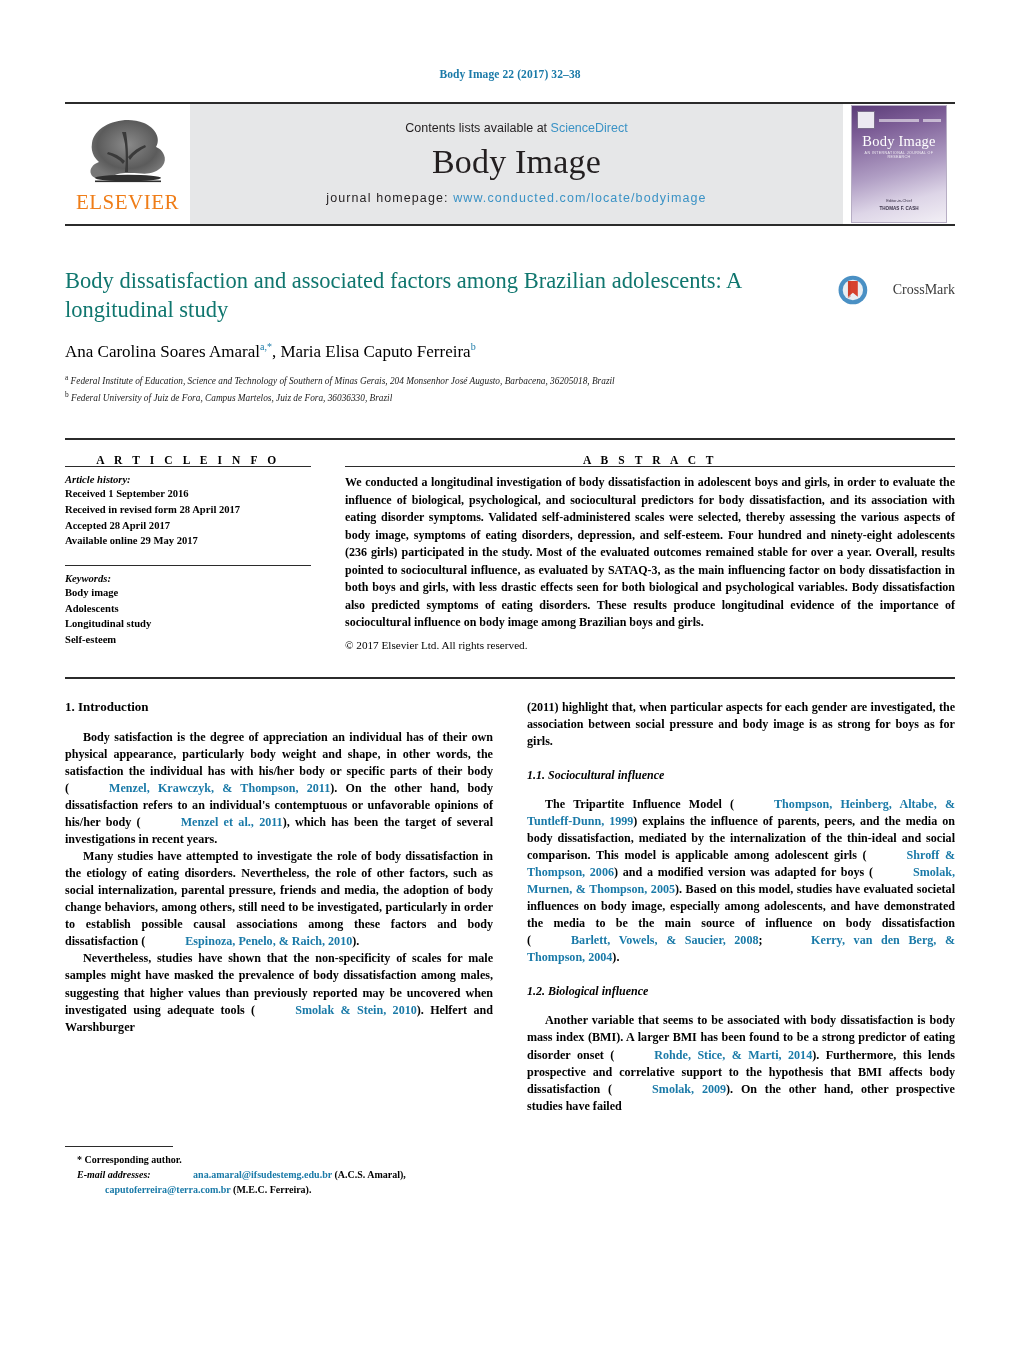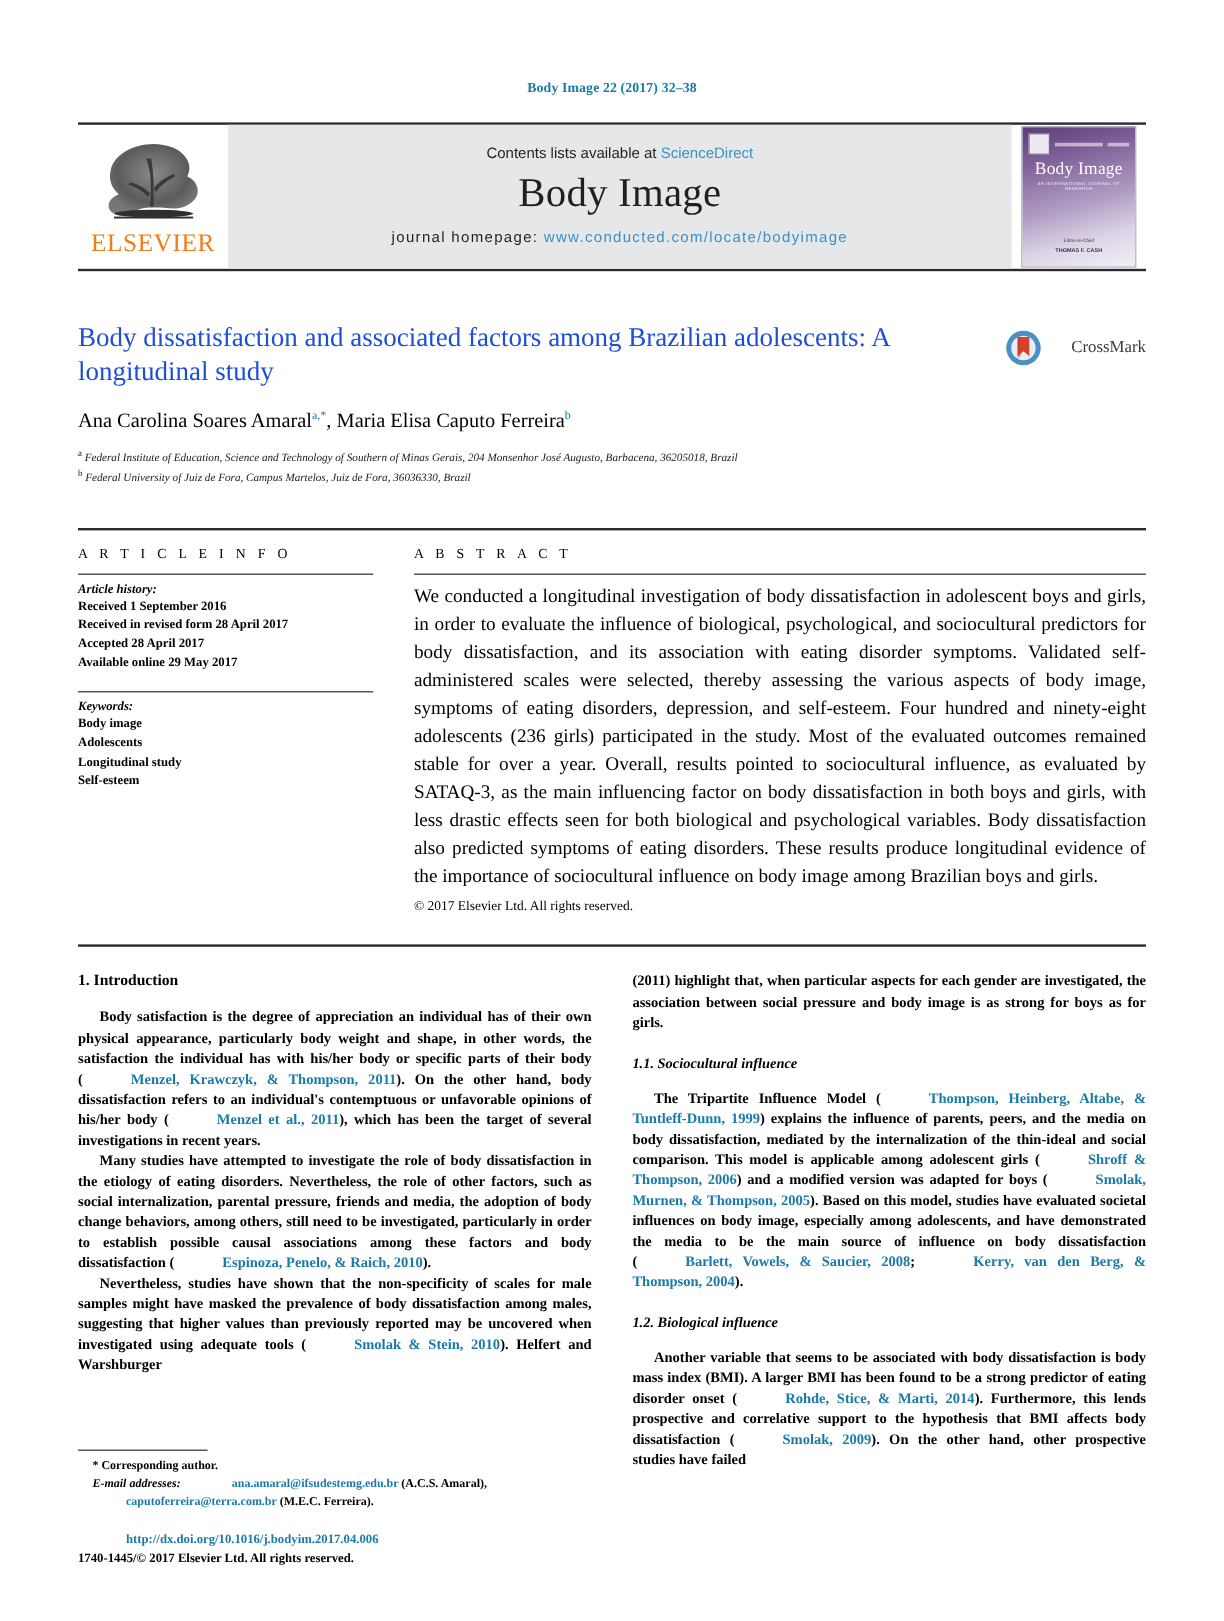--- a/index.html
+++ b/index.html
@@ -126,21 +126,21 @@
     font-family:"Liberation Sans", sans-serif;
   }
   .cover-foot b { font-size:4.6px; }
 
   
   .title-block { margin: 40px 65px 0 65px; position: relative; }
   .paper-title {
     font-family: "Liberation Serif", serif;
     font-size: 22.5px;
     line-height: 1.30;
-    color: #1d4ed8;
+    color: #0f766e;
     max-width: 700px;
     margin: 0;
     font-weight: normal;
   }
   .authors {
     font-family: "Liberation Serif", serif;
     font-size: 17px;
     margin-top: 16px;
     color: #000;
   }
@@ -173,39 +173,39 @@
     gap: 34px;
     border-top: 2px solid #2b2b2b;
     padding-top: 0;
   }
   .col-info { flex: 0 0 246px; width: 246px; padding-top: 14px; }
   .col-abstract { flex: 1 1 auto; padding-top: 14px; }
 
   .sec-label {
     font-family: "Liberation Serif", serif;
     font-size: 11.5px;
-    font-weight: normal;
+    font-weight: bold;
     letter-spacing: 3.6px;
     color: #000;
-    margin-bottom: 10px;
+    text-align: center;
   }
   .rule { border-top: 1px solid #2b2b2b; margin: 0 0 7px 0; }
   .hist-title, .kw-title {
     font-style: italic; font-weight: bold; font-size: 10.6px;
     margin-bottom: 1px;
   }
   .info-line { font-size: 10.6px; line-height: 1.48; font-weight: bold; }
   .kw-block { margin-top: 16px; }
   .kw-block .rule { margin-bottom: 7px; }
 
   .abstract-text {
-    font-size: 16px;
+    font-size: 12px;
     line-height: 1.46;
     text-align: justify;
-    font-weight: normal;
+    font-weight: bold;
     color: #000;
   }
   .copyright {
     font-size: 11.2px;
     font-weight: normal;
     margin-top: 7px;
   }
 
   
   .body-wrap {
@@ -371,24 +371,20 @@
         <div class="fn-line indent">* Corresponding author.</div>
         <div class="fn-line indent">
           <span class="fn-em">E-mail addresses:</span>
           <span class="lnk">ana.amaral@ifsudestemg.edu.br</span>
           <span>(A.C.S. Amaral),</span>
         </div>
         <div class="fn-line">
           <span class="lnk">caputoferreira@terra.com.br</span>
           <span>(M.E.C. Ferreira).</span>
         </div>
-        <div class="doi-block">
-          <div class="doi-line lnk">http://dx.doi.org/10.1016/j.bodyim.2017.04.006</div>
-          <div class="doi-line">1740-1445/© 2017 Elsevier Ltd. All rights reserved.</div>
-        </div>
       </div>
     </div>
 
     <div class="bcol">
       <p class="para cont"><span>(2011) highlight that, when particular aspects for each gender are investigated, the association between social pressure and body image is as strong for boys as for girls.</span></p>
 
       <h3 class="sub-head">1.1. Sociocultural influence</h3>
       <p class="para"><span>The Tripartite Influence Model (</span><span class="lnk">Thompson, Heinberg, Altabe, &amp; Tuntleff-Dunn, 1999</span><span>) explains the influence of parents, peers, and the media on body dissatisfaction, mediated by the internalization of the thin-ideal and social comparison. This model is applicable among adolescent girls (</span><span class="lnk">Shroff &amp; Thompson, 2006</span><span>) and a modified version was adapted for boys (</span><span class="lnk">Smolak, Murnen, &amp; Thompson, 2005</span><span>). Based on this model, studies have evaluated societal influences on body image, especially among adolescents, and have demonstrated the media to be the main source of influence on body dissatisfaction (</span><span class="lnk">Barlett, Vowels, &amp; Saucier, 2008</span><span>; </span><span class="lnk">Kerry, van den Berg, &amp; Thompson, 2004</span><span>).</span></p>
 
       <h3 class="sub-head">1.2. Biological influence</h3>

